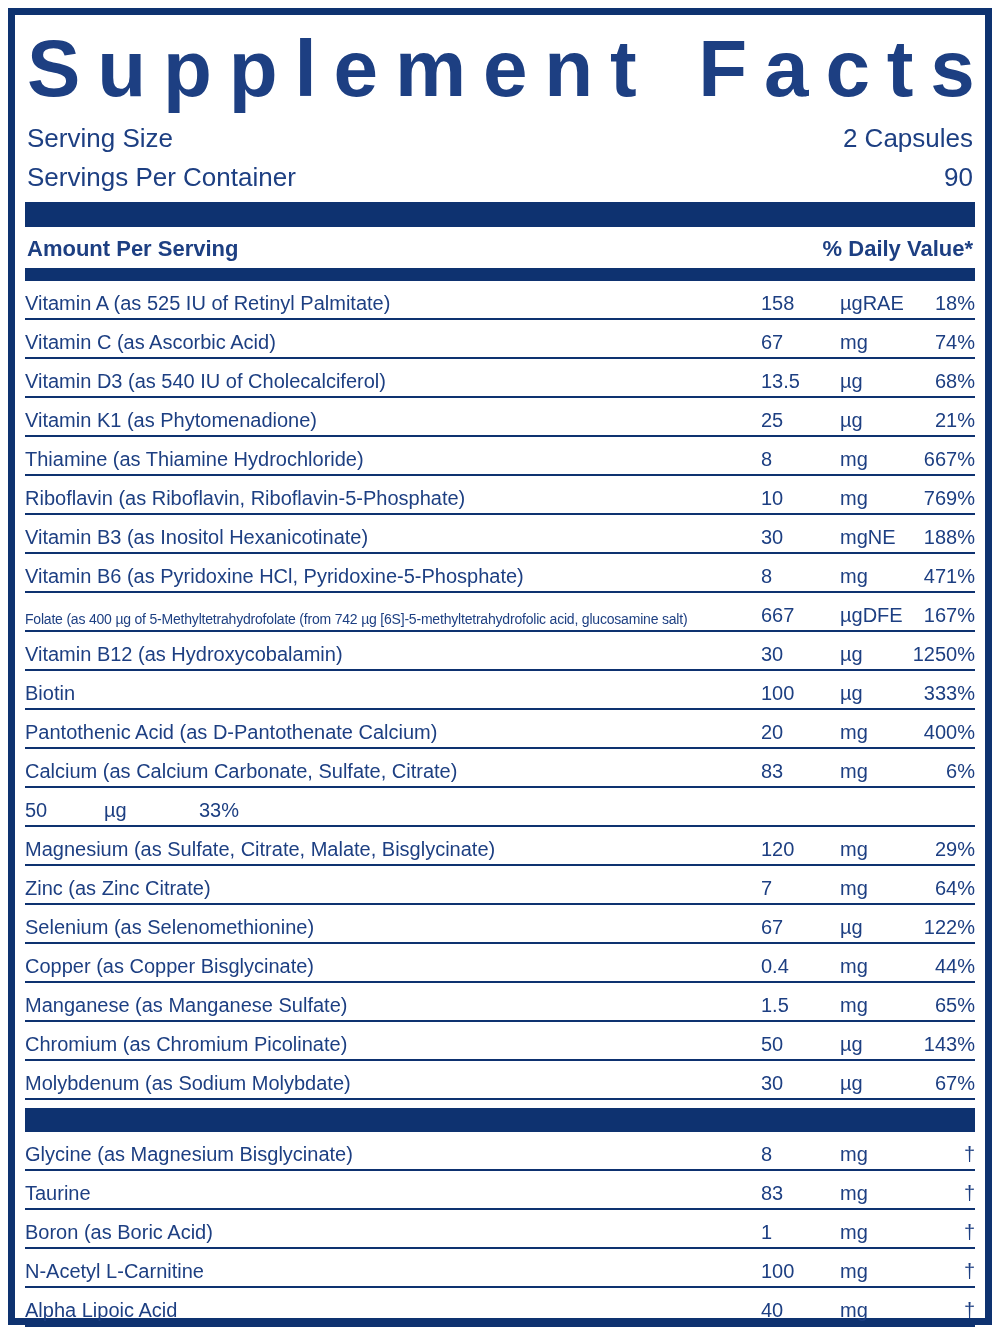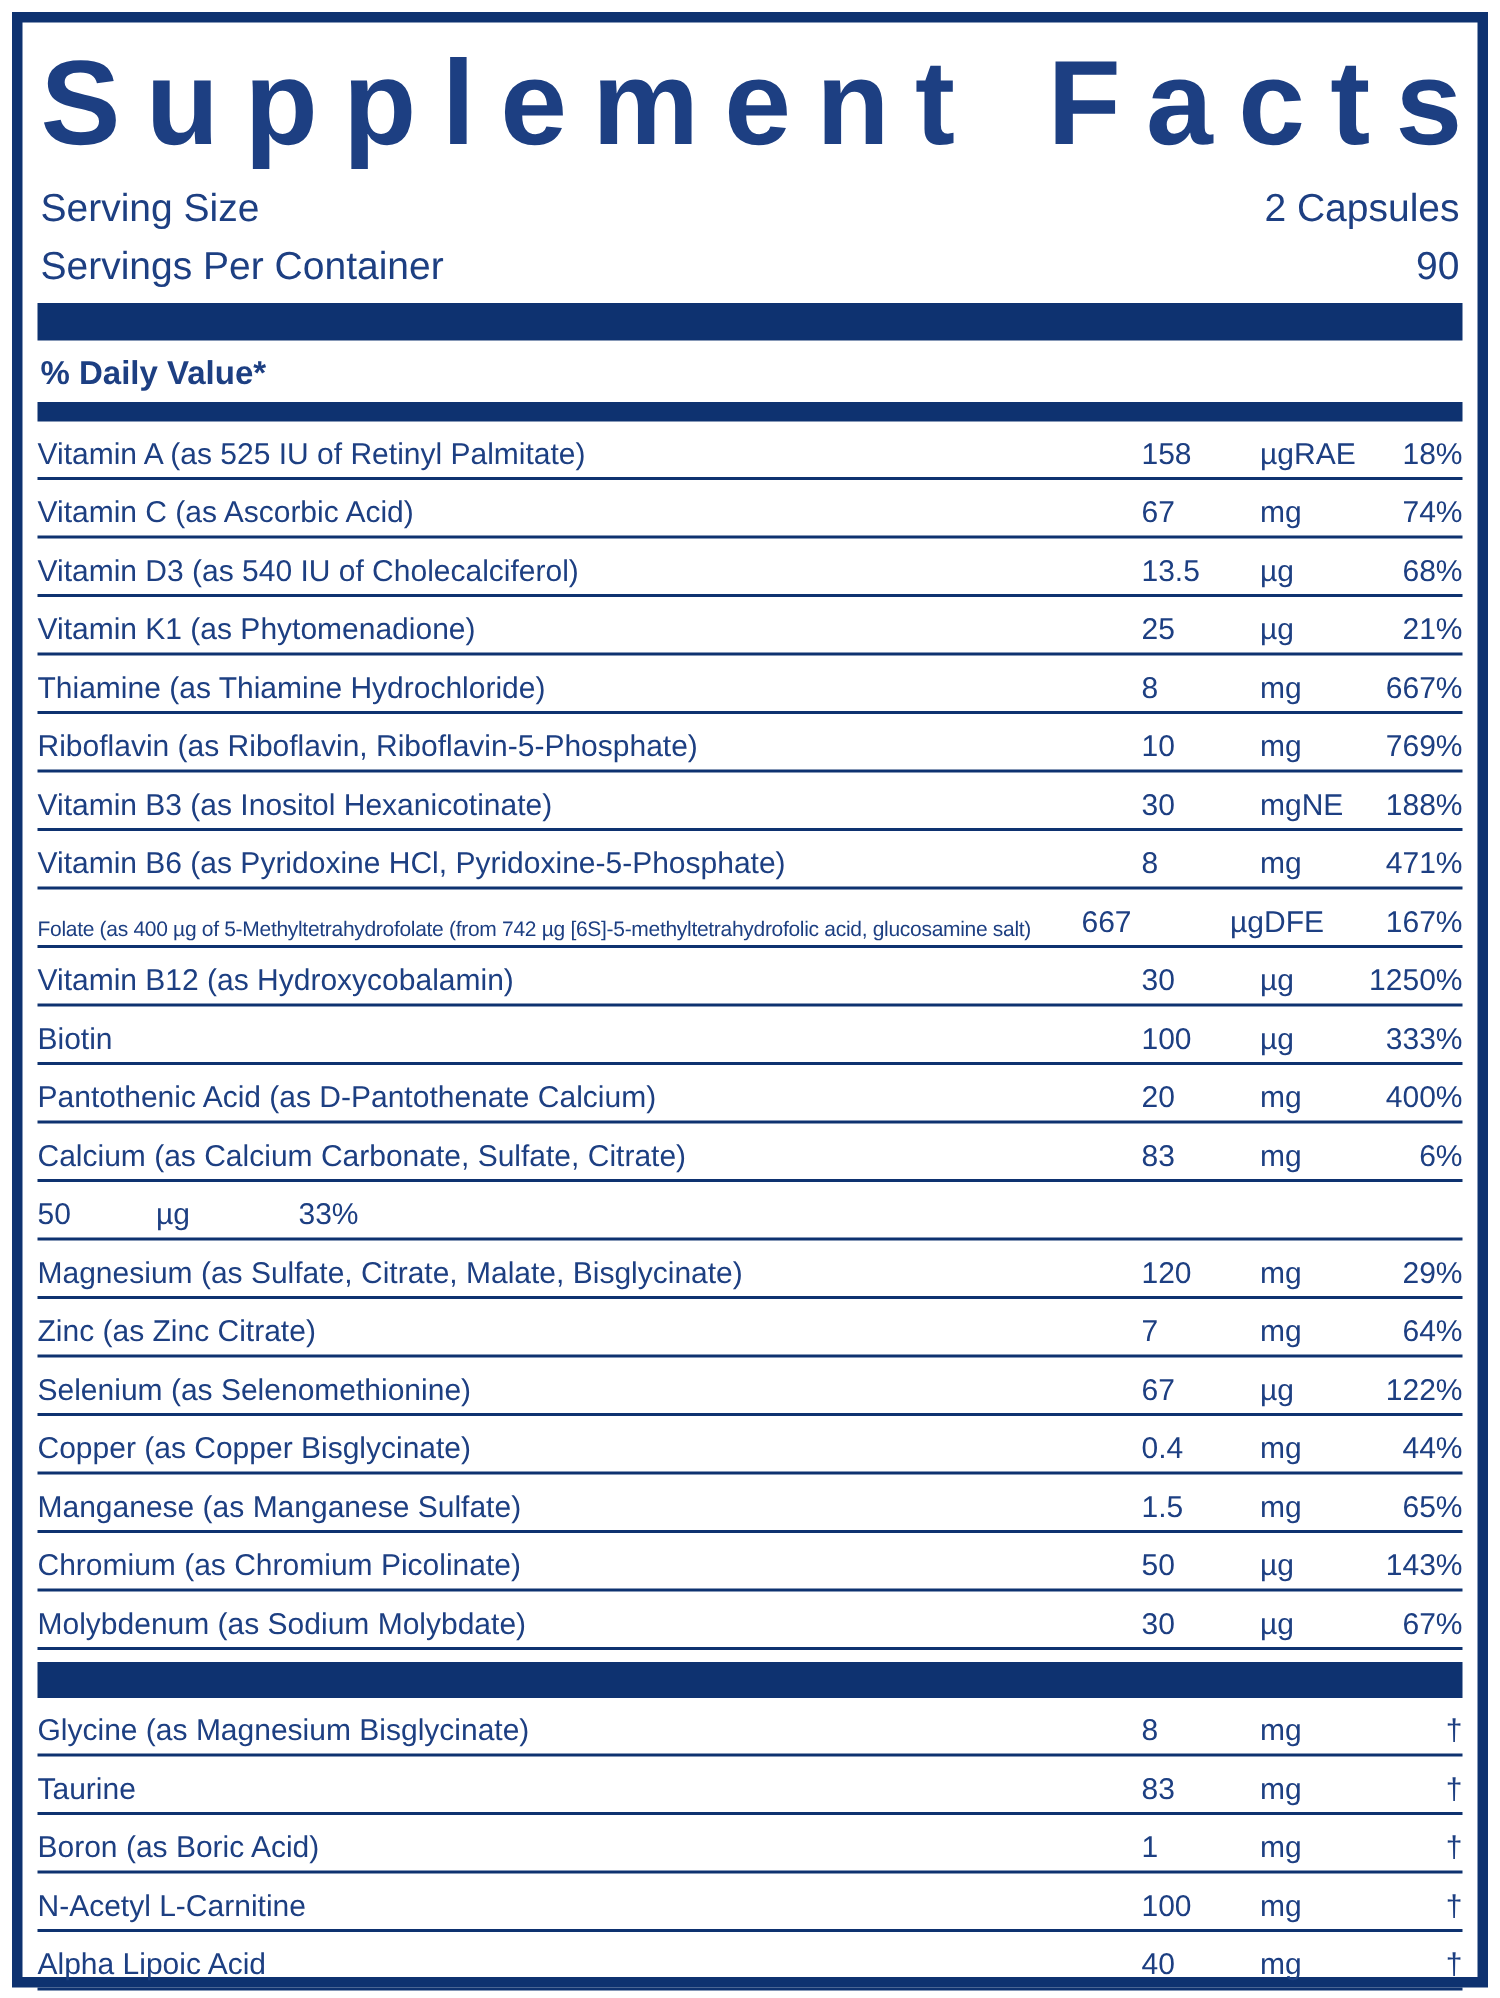--- a/index.html
+++ b/index.html
@@ -43,21 +43,21 @@
   
   .row{
     height:34px;display:flex;align-items:flex-end;
     border-bottom:2px solid var(--navy);
     padding-bottom:3px;font-size:20px;box-sizing:content-box;
   }
   .row-name{flex:1 1 auto;white-space:nowrap;overflow:visible;text-align:left;}
   .amt-val{flex:0 0 70px;width:70px;text-align:left;white-space:nowrap;}
   .amt-unit{flex:0 0 78px;width:78px;box-sizing:border-box;padding-left:9px;text-align:left;white-space:nowrap;}
   .row-dv{flex:0 0 66px;width:66px;text-align:right;white-space:nowrap;}
-  .row.condensed{font-size:20px;gap:20px;}
+  .row.condensed{font-size:20px;}
   .row.condensed .row-name{font-size:14px;letter-spacing:-0.2px;}
 </style>
 </head>
 <body>
 
 <div class="label">
 
   <div class="title-row" id="title-row">
       <span>S</span>
       <span>u</span>
@@ -82,20 +82,21 @@
     <span>2 Capsules</span>
   </div>
   <div class="serving-line">
     <span>Servings Per Container</span>
     <span>90</span>
   </div>
 
   <div class="bar bar-top"></div>
 
   <div class="col-header-row">
+    <span>Amount Per Serving</span>
     <span>% Daily Value*</span>
   </div>
 
   <div class="bar bar-mid"></div>
 
   <div id="main-rows">
   <div class="row">
     <span class="row-name">Vitamin A (as 525 IU of Retinyl Palmitate)</span>
     <span class="amt-val">158</span>
     <span class="amt-unit">µgRAE</span>

